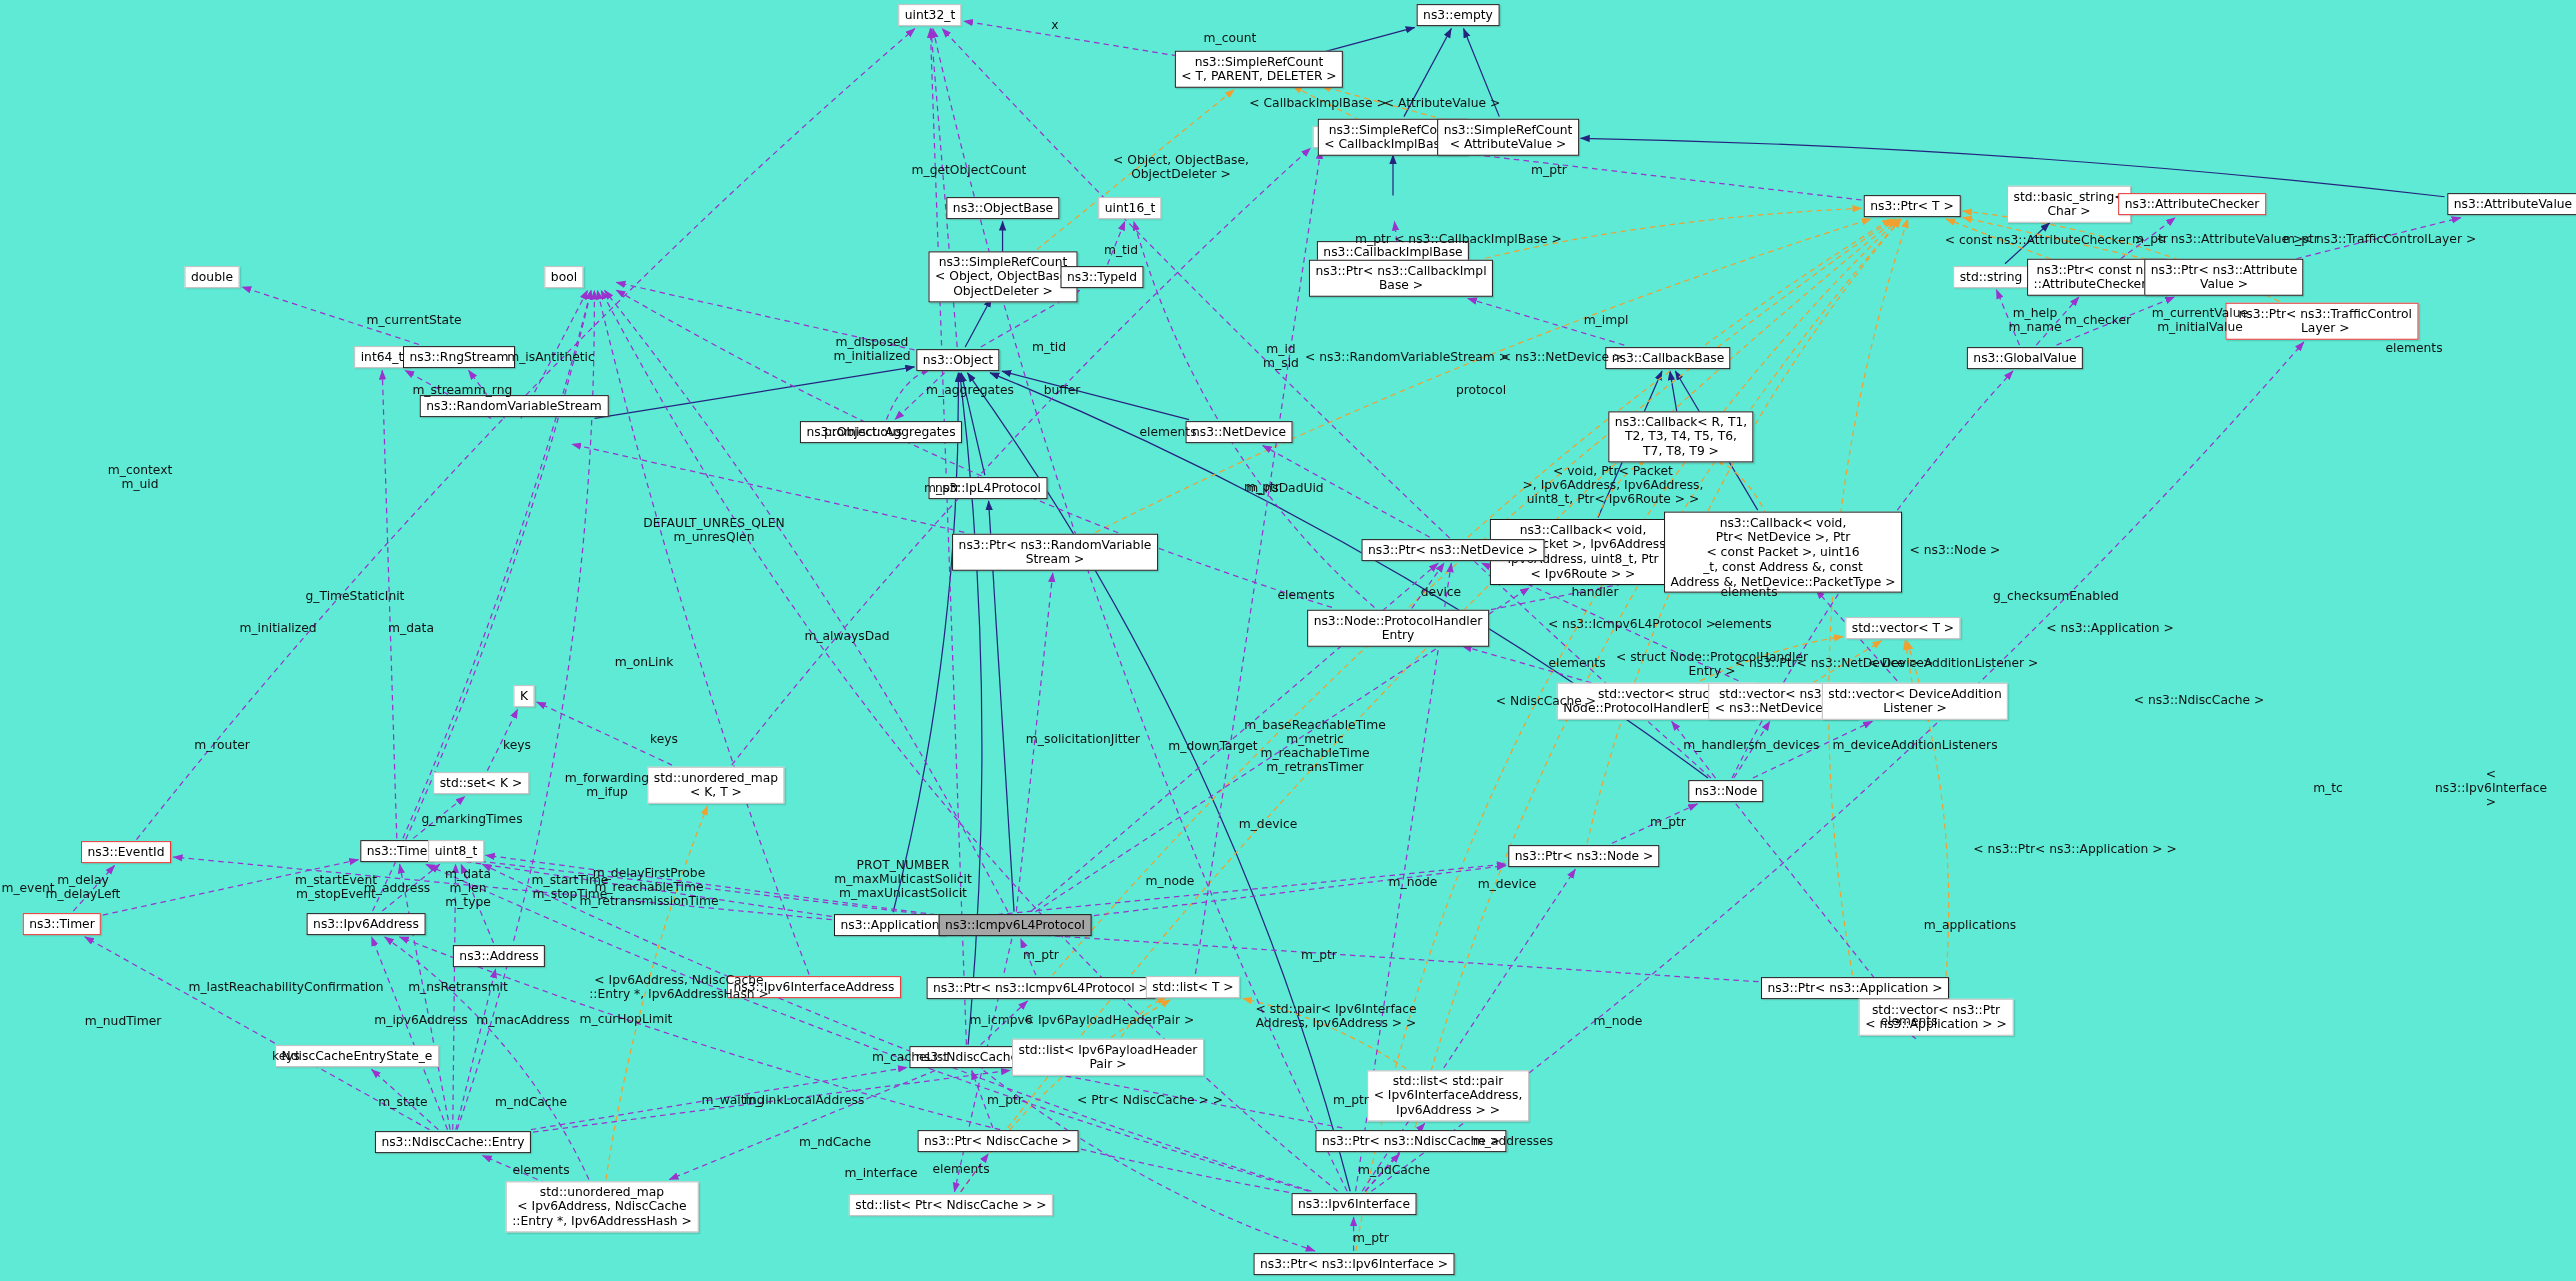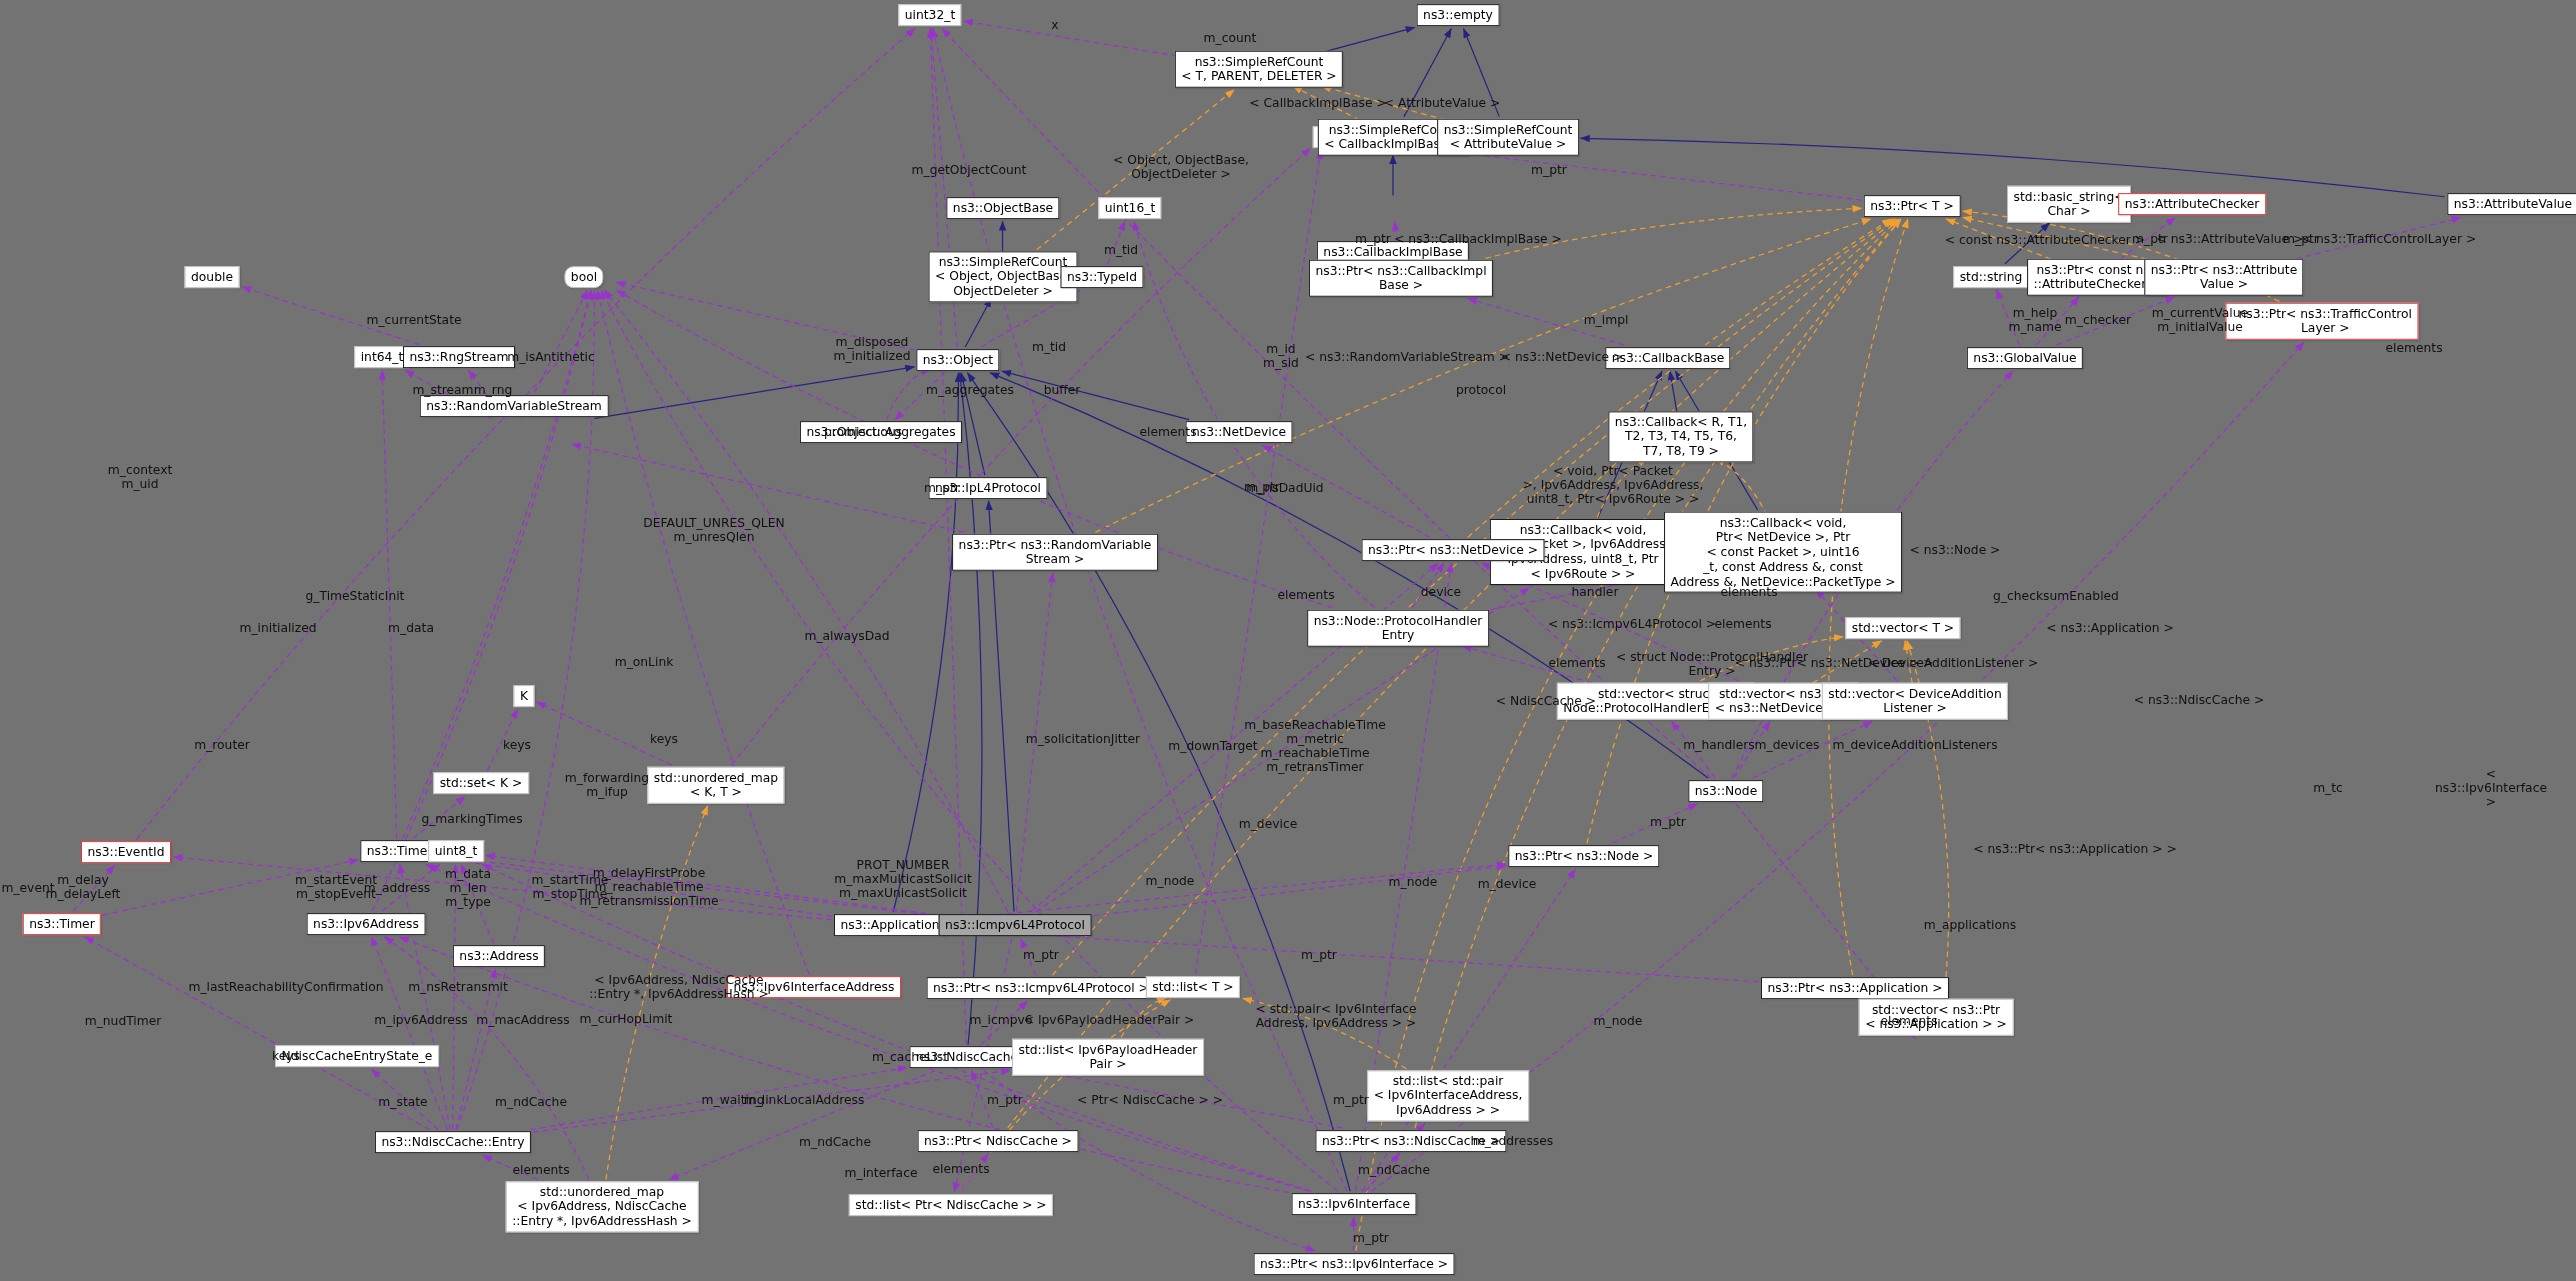--- a/index.html
+++ b/index.html
@@ -1,16 +1,16 @@
 <!DOCTYPE html>
 <html style="font-size:10px"><head>
 <meta charset="utf-8">
 <style>
   html,body{margin:0;padding:0;background:#ffffff;}
-  #canvas{position:relative;width:2576px;height:1282px;background:#737373;overflow:hidden;
+  #canvas{position:relative;width:2576px;height:1282px;background:#5eead4;overflow:hidden;
           font-family:"DejaVu Sans",sans-serif;}
   #edges{position:absolute;left:0;top:0;width:2576px;height:1282px;z-index:1;}
   .edge{fill:none;stroke-width:2px;}
   .edge-inh{stroke:#24247e;}
   .edge-use{stroke:#9a32cd;stroke-dasharray:9 7;}
   .edge-tmpl{stroke:#f0a030;stroke-dasharray:9 7;}
   .node{position:absolute;transform:translate(-50%,-50%);background:#ffffff;
         border:1.2px solid #1a1a1a;padding:2.5px 5.5px;font-size:12.3px;line-height:1.2;
         text-align:center;white-space:pre-line;z-index:2;
         box-shadow:1.2px 1.2px 1.2px rgba(0,0,0,0.15);}
@@ -217,21 +217,21 @@
     <div class="node ns3" style="left: 958px; top: 360px;">ns3::Object</div>
     <div class="node ns3" style="left: 1393px; top: 208px; margin-top: 44px;">ns3::CallbackImplBase</div>
     <div class="node ns3" style="left: 1401px; top: 278px;">ns3::Ptr&lt; ns3::CallbackImpl
 Base &gt;</div>
     <div class="node ns3" style="left: 881px; top: 432px;">ns3::Object::Aggregates</div>
     <div class="node ns3" style="left: 988px; top: 488px;">ns3::IpL4Protocol</div>
     <div class="node ns3" style="left: 1239px; top: 432px;">ns3::NetDevice</div>
     <div class="node ns3" style="left: 1055px; top: 552px;">ns3::Ptr&lt; ns3::RandomVariable
 Stream &gt;</div>
     <div class="node ext" style="left: 212px; top: 277px;">double</div>
-    <div class="node ext" style="left: 584px; top: 277px; border-radius: 9px;">bool</div>
+    <div class="node ext" style="left: 564px; top: 277px;">bool</div>
     <div class="node ext" style="left: 382px; top: 357px;">int64_t</div>
     <div class="node ns3" style="left: 459px; top: 357px;">ns3::RngStream</div>
     <div class="node ns3" style="left: 514px; top: 406px;">ns3::RandomVariableStream</div>
     <div class="node ext" style="left: 524px; top: 696px;">K</div>
     <div class="node ext" style="left: 481px; top: 783px;">std::set&lt; K &gt;</div>
     <div class="node ext" style="left: 716px; top: 785px;">std::unordered_map
 &lt; K, T &gt;</div>
     <div class="node red" style="left: 126px; top: 852px;">ns3::EventId</div>
     <div class="node red" style="left: 62px; top: 924px;">ns3::Timer</div>
     <div class="node ns3" style="left: 397px; top: 851px;">ns3::Time</div>

